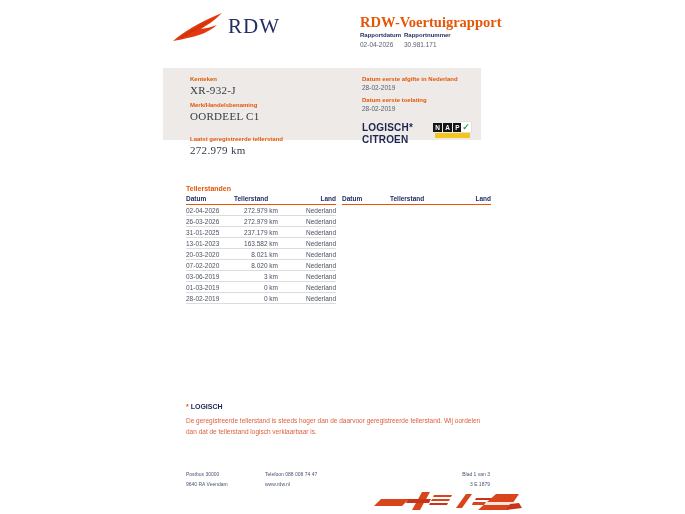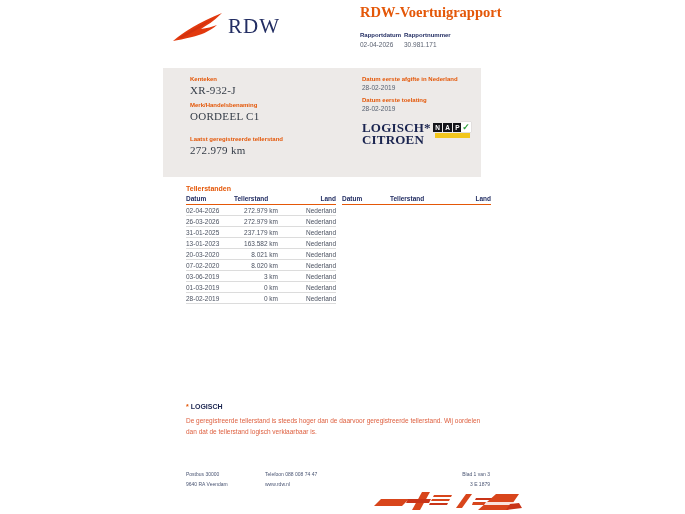--- a/index.html
+++ b/index.html
@@ -15,28 +15,28 @@
     font-size:21px; color:#232E63; letter-spacing:1px;
   }
   .report-title {
     font-family:"Liberation Serif", serif; font-weight:bold;
     font-size:14.5px; color:#E45708;
   }
   .meta-label { font-size:6px; font-weight:bold; color:#232E63; }
   .meta-value { font-size:6.5px; color:#5A6170; margin-top:3px; }
 
   
-  .vehicle-box { left:163px; top:68px; width:318px; height:109px; background:#EDEAE8; }
+  .vehicle-box { left:163px; top:68px; width:318px; height:72px; background:#EDEAE8; }
   .olabel { font-size:6px; font-weight:bold; color:#E45708; margin-bottom:2px; }
   .serif-value {
     font-family:"Liberation Serif", serif; font-size:11px; color:#333B46;
     letter-spacing:0.3px; margin-bottom:6px;
   }
   .sans-value { font-size:6.5px; color:#555E6E; margin-bottom:6px; }
-  .oordeel { font-size:13px; font-weight:bold; color:#1B2550; line-height:12px; letter-spacing:0.2px;font-family:Liberation Serif, serif; }
+  .oordeel { font-size:10px; font-weight:bold; color:#1B2550; line-height:12px; letter-spacing:0.2px; }
 
   
   .nap { width:38px; height:16px; }
   .nap .bar { position:absolute; left:2px; bottom:0; width:35px; height:5px; background:#F2C61D; }
   .nap .sq {
     position:absolute; top:1px; width:9px; height:9px; background:#15151A;
     color:#ffffff; font-size:6.5px; font-weight:bold; text-align:center; line-height:9px;
   }
   .nap .chk {
     position:absolute; top:0; left:28px; width:10px; height:10px; background:#ffffff;
@@ -67,21 +67,21 @@
 <body>
 
 <div class="stage">
 
   <svg class="abs" style="left:172px; top:11px;" width="52" height="34" viewBox="0 0 52 34">
     <path d="M1 30 C12 21 27 11 50 2 C41 11 35 14 29 18 C35 17 40 16 45 14 C37 21 28 24 20 26 C12 28 6 29 1 30 Z" fill="#E2390E"></path>
     <path d="M6 27 C16 21 28 14 42 7 C32 14 22 21 10 27 Z" fill="#C42B10" opacity="0.55"></path>
   </svg>
   <div class="abs brand-text" style="left:228px; top:14px;">RDW</div>
 
-  <div class="abs report-title" style="left:360px; top:4px;">RDW-Voertuigrapport</div>
+  <div class="abs report-title" style="left:360px; top:14px;">RDW-Voertuigrapport</div>
 
   <div class="abs" style="left:360px; top:32px;">
     <div class="meta-label">Rapportdatum</div>
     <div class="meta-value">02-04-2026</div>
   </div>
   <div class="abs" style="left:404px; top:32px;">
     <div class="meta-label">Rapportnummer</div>
     <div class="meta-value">30.981.171</div>
   </div>
 

